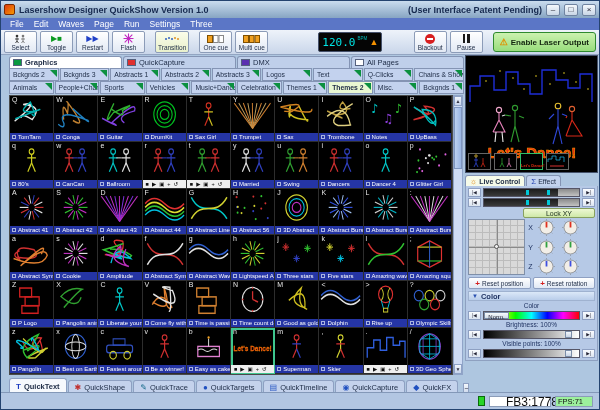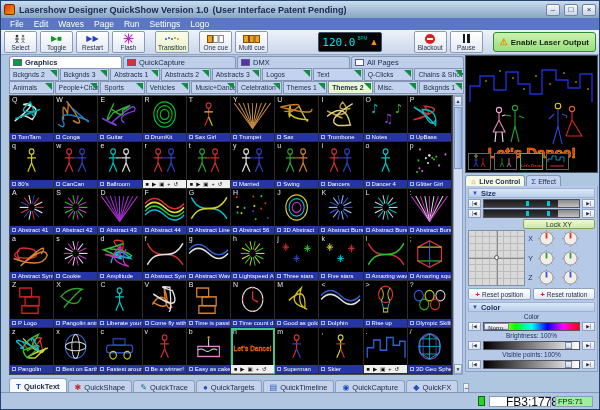--- a/index.html
+++ b/index.html
@@ -3,21 +3,21 @@
 <meta charset="utf-8">
 <style>
   html,body{margin:0;padding:0;background:#6a7f99;}
   *{box-sizing:border-box;}
   .w{width:600px;height:410px;position:relative;font-family:"Liberation Sans",sans-serif;
      background:#aec6e0;border:1px solid #24436f;overflow:hidden;}
   
   .titlebar{height:17px;background:linear-gradient(#cadcee,#87a5c3);display:flex;align-items:center;padding:0 3px;gap:4px;}
   .appicon{width:11px;height:11px;background:linear-gradient(135deg,#e03a10,#f59a00);border:1px solid #7a2a00;border-radius:2px;flex:none;}
   .title-text{font-size:9px;font-weight:bold;color:#16294e;white-space:nowrap;}
-  .title-center{flex:1;text-align:left;font-size:9px;font-weight:bold;color:#16294e;white-space:nowrap;}
+  .title-center{flex:1;text-align:right;font-size:9px;font-weight:bold;color:#16294e;white-space:nowrap;}
   .wbtn{width:14px;height:12px;background:linear-gradient(#f4f8fc,#c9d6e6);border:1px solid #6f83a0;border-radius:2px;
         font-size:8px;line-height:9px;text-align:center;color:#223;flex:none;}
   
   .menubar{height:12px;background:#5b76c6;display:flex;align-items:center;padding-left:4px;}
   .menu-item{color:#fff;font-size:8.5px;padding:0 5px;white-space:nowrap;}
   
   .toolbar{height:25px;background:linear-gradient(#eef3fa,#c9d6ea);border-bottom:1px solid #93a5c2;
            display:flex;align-items:center;gap:3px;padding:1px 3px;}
   .tbtn{height:22px;min-width:33px;background:linear-gradient(#ffffff,#e2e9f4);border:1px solid #8c9cb8;border-radius:2px;
         display:flex;flex-direction:column;align-items:center;justify-content:center;font-size:6.5px;color:#1c2a44;padding:0 2px;}
@@ -138,21 +138,21 @@
     <span class="wbtn">×</span>
   </div>
 
   <div class="menubar" id="menubar">
       <span class="menu-item">File</span>
       <span class="menu-item">Edit</span>
       <span class="menu-item">Waves</span>
       <span class="menu-item">Page</span>
       <span class="menu-item">Run</span>
       <span class="menu-item">Settings</span>
-      <span class="menu-item">Logo</span>
+      <span class="menu-item">Three</span>
     </div>
 
   <div class="toolbar">
     <div class="tbtn">
       <span class="ic">
         <svg width="14" height="10" viewBox="0 0 14 10">
             <circle cx="3" cy="2" r="1.3" fill="#333"></circle>
             <path d="M3 3.4 V7 M1.5 9 L3 7 L4.5 9 M1 5 H5" stroke="#333" stroke-width="0.9" fill="none"></path>
             <circle cx="9" cy="2" r="1.3" fill="#777"></circle>
             <path d="M9 3.4 V7 M7.5 9 L9 7 L10.5 9 M7 5 H11" stroke="#777" stroke-width="0.9" fill="none"></path>
@@ -1378,24 +1378,20 @@
           <span>Live Control</span>
         </div>
         <div class="ltab">
           <span style="color:#2040b0;font-size:8px;">Σ</span>
           <span>Effect</span>
         </div>
       </div>
 
       <div class="panel">
 
-        <div class="shdr">
-          <span class="car">▼</span>
-          <span>Size</span>
-        </div>
         <div class="srow">
           <span class="sbtn">|◀</span>
           <div class="track">
               <span class="lz"></span>
               <span class="ct" style="left:44%;"></span>
               <span class="ct" style="left:66%;"></span>
             </div>
           <span class="sbtn">▶|</span>
         </div>
         <div class="srow">

